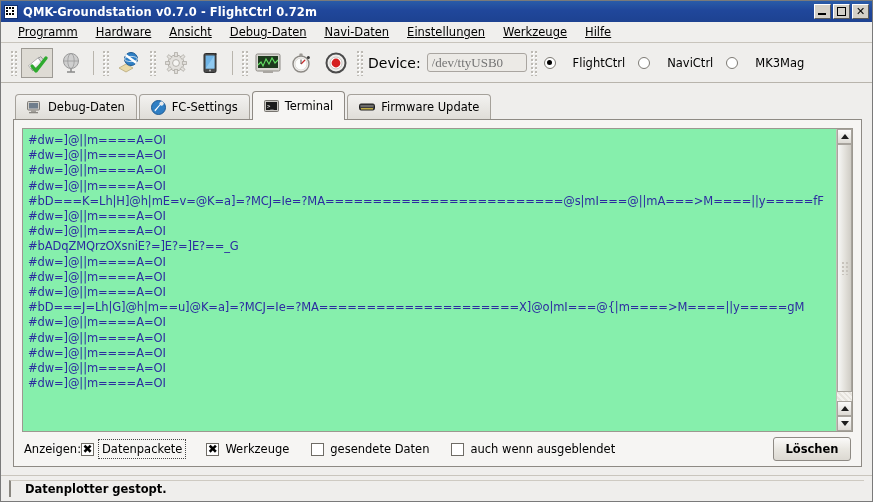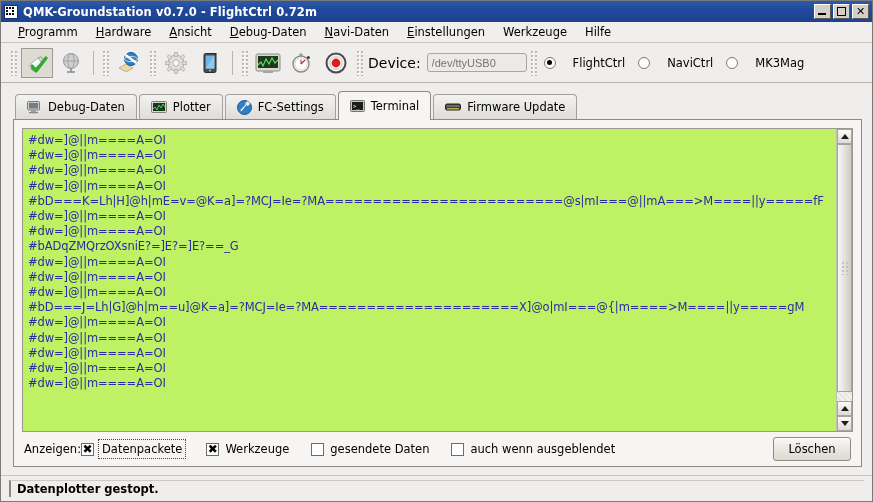--- a/index.html
+++ b/index.html
@@ -85,20 +85,21 @@
     border-bottom: 1px solid #c8c4bc;
     display: flex; align-items: center;
     padding-left: 8px;
     box-sizing: border-box;
   }
   .menuitem {
     padding: 10px 9px;
     font-size: 11.5px;
     color: #000;
     white-space: nowrap;
+    text-decoration: underline;
   }
   .menuitem u { text-decoration: underline; }
 
   
   .toolbar {
     flex: 0 0 40px; height: 40px;
     background: #efeeec;
     border-bottom: 1px solid #b8b4ac;
     display: flex; align-items: center;
     padding-left: 6px;
@@ -135,24 +136,24 @@
   .device-label {
     font-size: 14px; margin: 0 6px 0 2px; white-space: nowrap;
   }
   .device-input {
     width: 100px; height: 19px;
     background: #eceae6;
     border: 1px solid #a9a5a0;
     border-radius: 3px;
     box-sizing: border-box;
     color: #b4b1ac;
-    font-size: 11px;
+    font-size: 13px;
     line-height: 17px;
     padding: 0 4px;
-    font-family: Liberation Sans, sans-serif;
+    font-family: Liberation Serif, serif;
   }
   .radio-grp { display: flex; align-items: center; gap: 4px; margin-left: 4px; }
   .radio {
     display: flex; align-items: center; gap: 17px;
     margin-right: 9px; white-space: nowrap; font-size: 11.5px;
   }
   .rdot {
     width: 12px; height: 12px; border-radius: 50%;
     background: #ffffff;
     border: 1.5px solid #7d7a74;
@@ -213,21 +214,21 @@
     padding: 8px 8px 0 8px;
     position: relative;
     z-index: 1;
   }
 
   
   .termwrap {
     flex: 1 1 auto;
     display: flex;
     border: 1px solid #9c9890;
-    background: #bef264;
+    background: #86efac;
     box-sizing: border-box;
     overflow: hidden;
   }
   .termtext {
     flex: 1 1 auto;
     padding: 4px 3px 0 5px;
     overflow: hidden;
     box-sizing: border-box;
   }
   .termline {
@@ -313,38 +314,39 @@
   .btn {
     margin-left: auto;
     min-width: 78px; height: 24px;
     background: linear-gradient(to bottom, #fbfaf9 0%, #e9e7e1 50%, #dcd9d2 100%);
     border: 1px solid #8e8a84;
     border-radius: 3px;
     box-sizing: border-box;
     font-size: 11.5px;
     display: flex; align-items: center; justify-content: center;
     font-family: "DejaVu Sans", "Liberation Sans", sans-serif;
+    font-weight: bold;
   }
 
   
   .statusbar {
     flex: 0 0 26px; height: 26px;
     background: #efeeec;
     border-top: 1px solid #c9c5bd;
     display: flex; align-items: center;
     padding: 0 8px;
     box-sizing: border-box;
   }
   .statusfield {
     flex: 1 1 auto;
     height: 17px;
     border-left: 2px solid #8a8780;
     border-top: 1px solid #cecac2;
     display: flex; align-items: center;
-    padding-left: 6px;
+    padding-left: 14px;
     font-size: 11.5px;
     font-weight: bold;
     box-sizing: border-box;
   }
 
   
   .ico { display:block; }
 </style>
 </head>
 <body>
@@ -509,28 +511,20 @@
       <div class="tab">
         <svg width="15" height="13" viewBox="0 0 15 13">
           <rect x="0.5" y="0.5" width="12" height="8.5" rx="1" fill="#cfcdc8" stroke="#7e7b76"></rect>
           <rect x="2" y="2" width="9" height="5.5" fill="#6f7d8c"></rect>
           <rect x="4" y="9.5" width="5" height="1.4" fill="#9a9792"></rect>
           <rect x="2" y="11" width="9" height="1.3" fill="#8a8782"></rect>
         </svg>
         <span>Debug-Daten</span>
       </div>
 
-      <div class="tab">
-        <svg width="16" height="13" viewBox="0 0 16 13">
-          <rect x="0.5" y="0.5" width="15" height="11" rx="1" fill="#d5d3ce" stroke="#82807a"></rect>
-          <rect x="2" y="2" width="12" height="8" fill="#17381a"></rect>
-          <polyline points="2,8 4,6 6,9 8,4 10,7 12,3 14,6" fill="none" stroke="#5ed85e" stroke-width="0.9"></polyline>
-        </svg>
-        <span>Plotter</span>
-      </div>
 
       <div class="tab">
         <svg width="15" height="15" viewBox="0 0 15 15">
           <circle cx="7.5" cy="7.5" r="7" fill="#2f7fc4" stroke="#1e5a92"></circle>
           <path d="M10.5 3.5 L5 10.5 L4 11.5 L3.5 10 L4.5 9 L10 3 Z" fill="#ffffff"></path>
           <circle cx="10.6" cy="3.6" r="1.8" fill="#e8e8e8" stroke="#ffffff" stroke-width="0.6"></circle>
         </svg>
         <span>FC-Settings</span>
       </div>
 

